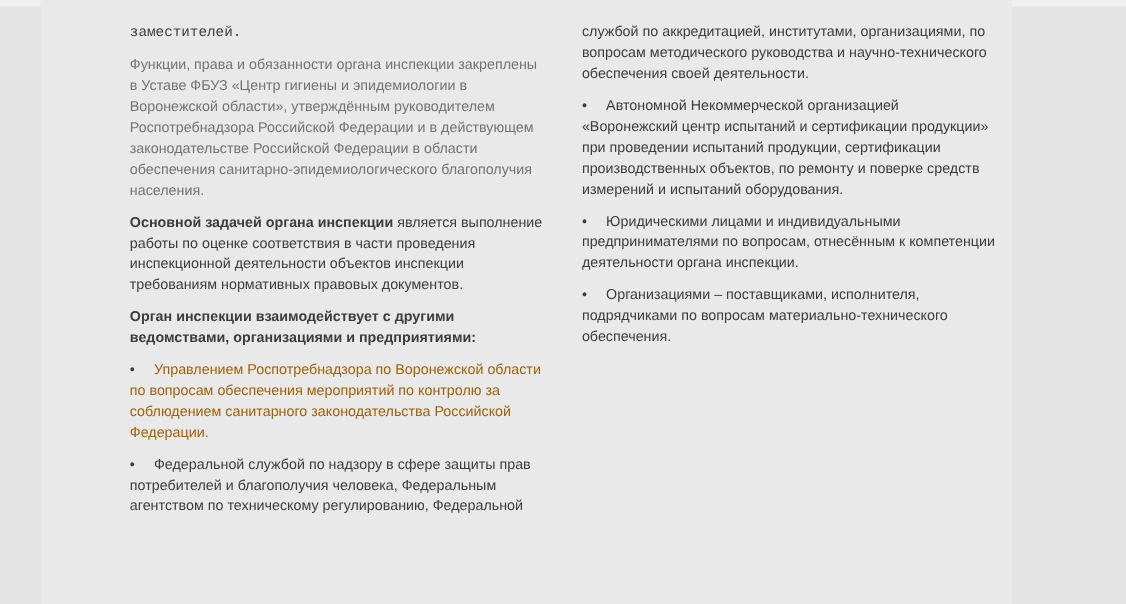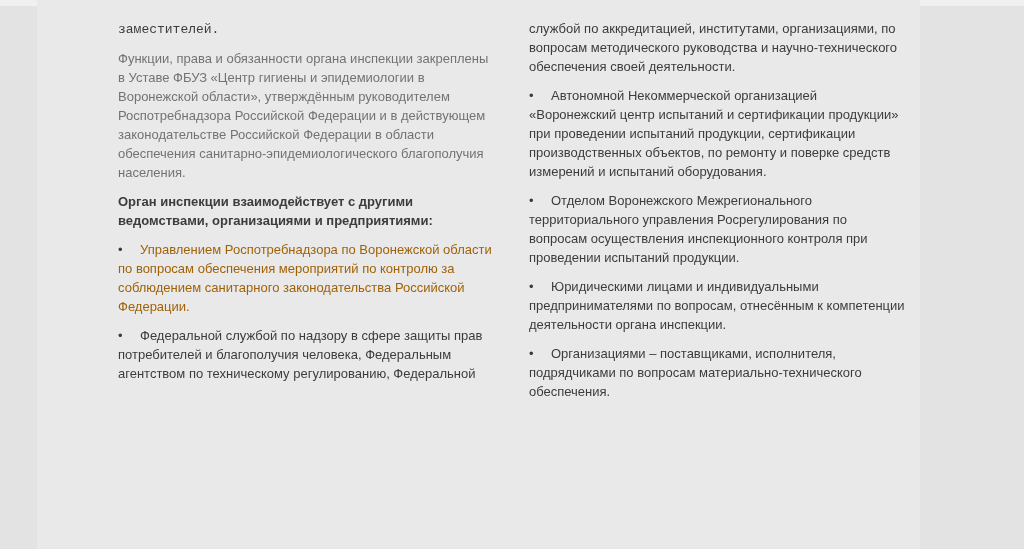--- a/index.html
+++ b/index.html
@@ -56,24 +56,24 @@
 </style>
 </head>
 <body style="background: rgb(227, 227, 227);">
 
 <div class="top-strip" style="background: rgb(240, 240, 240);"></div>
 <div class="content-panel" style="background: rgb(233, 233, 233);"></div>
 <div class="columns">
     <div class="column">
       <p class="para"><span style="color: rgb(60, 60, 60); font-family: Liberation Mono, monospace;">заместителей.</span></p>
       <p class="para"><span style="color: #737373; margin-top: 44px;">Функции, права и обязанности органа инспекции закреплены в Уставе ФБУЗ «Центр гигиены и эпидемиологии в Воронежской области», утверждённым руководителем Роспотребнадзора Российской Федерации и в действующем законодательстве Российской Федерации в области обеспечения санитарно-эпидемиологического благополучия населения.</span></p>
+      <p class="para"><span class="b" style="color: rgb(60, 60, 60);">Основной задачей органа инспекции</span><span style="color: rgb(60, 60, 60);"> является выполнение работы по оценке соответствия в части проведения инспекционной деятельности объектов инспекции требованиям нормативных правовых документов.</span></p>
       <p class="para"><span class="b" style="color: rgb(60, 60, 60);">Орган инспекции взаимодействует с другими ведомствами, организациями и предприятиями:</span></p>
       <p class="para"><span class="bullet">•</span><span style="color: #a16207;">Управлением Роспотребнадзора по Воронежской области по вопросам обеспечения мероприятий по контролю за соблюдением санитарного законодательства Российской Федерации.</span></p>
       <p class="para"><span class="bullet">•</span><span style="color: rgb(60, 60, 60);">Федеральной службой по надзору в сфере защиты прав потребителей и благополучия человека, Федеральным агентством по техническому регулированию, Федеральной</span></p>
     </div>
     <div class="column">
       <p class="para"><span style="color: rgb(60, 60, 60);">службой по аккредитацией, институтами, организациями, по вопросам методического руководства и научно-технического обеспечения своей деятельности.</span></p>
       <p class="para"><span class="bullet">•</span><span style="color: rgb(60, 60, 60);">Автономной Некоммерческой организацией «Воронежский центр испытаний и сертификации продукции» при проведении испытаний продукции, сертификации производственных объектов, по ремонту и поверке средств измерений и испытаний оборудования.</span></p>
-      <p class="para"><span class="bullet">•</span><span style="color: rgb(60, 60, 60);">Отделом Воронежского Межрегионального территориального управления Росрегулирования по вопросам осуществления инспекционного контроля при проведении испытаний продукции.</span></p>
       <p class="para"><span class="bullet">•</span><span style="color: rgb(60, 60, 60);">Юридическими лицами и индивидуальными предпринимателями по вопросам, отнесённым к компетенции деятельности органа инспекции.</span></p>
       <p class="para"><span class="bullet">•</span><span style="color: rgb(60, 60, 60);">Организациями – поставщиками, исполнителя, подрядчиками по вопросам материально-технического обеспечения.</span></p>
     </div>
   </div>
 
 </body></html>

